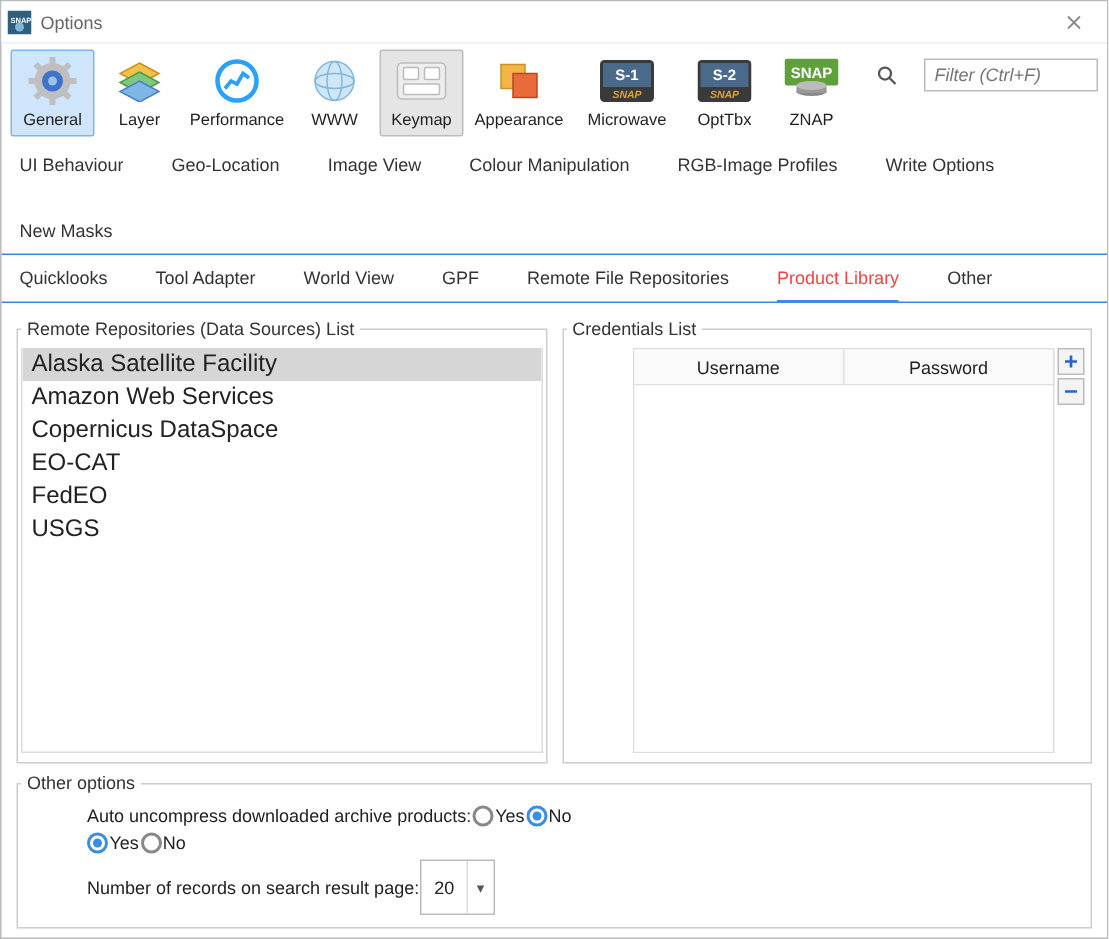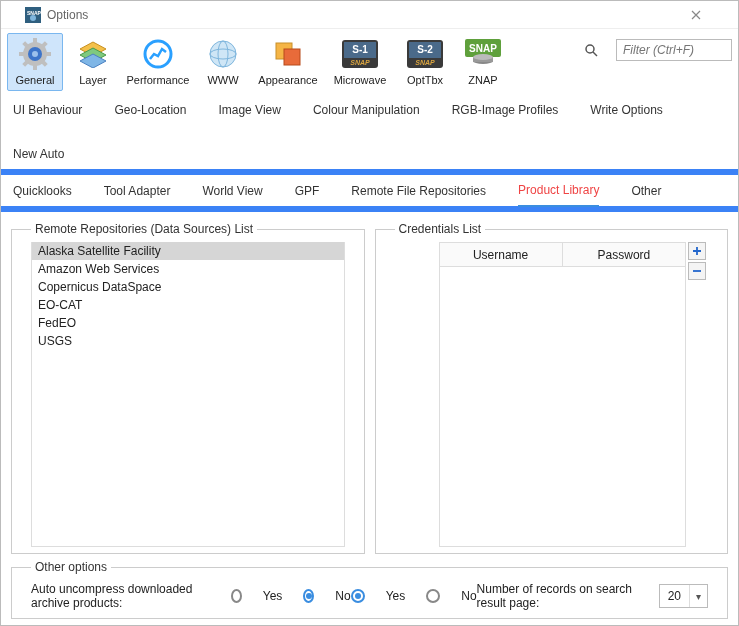--- a/index.html
+++ b/index.html
@@ -1,68 +1,68 @@
 <!DOCTYPE html>
 <html><head>
 <meta charset="utf-8">
 <style>
   * { box-sizing: border-box; }
   html, body { margin: 0; padding: 0; font-family: "Segoe UI", Tahoma, sans-serif; font-size: 12px; color: #222; background: #fff; }
   .window { width: 739px; height: 626px; border: 1px solid #bbb; background: #fff; display: flex; flex-direction: column; }
-  .titlebar { height: 28px; display: flex; align-items: center; padding: 0 24px; background: #fff; border-bottom: 1px solid #eee; }
+  .titlebar { height: 28px; display: flex; align-items: center; padding: 0 4px; background: #fff; border-bottom: 1px solid #eee; }
   .titlebar .app-icon { width: 16px; height: 16px; margin-right: 6px; border-radius: 2px; }
   .titlebar .title { flex: 1; color: #666; font-size: 12px; }
   .titlebar .close { width: 36px; height: 100%; display:flex; align-items:center; justify-content:center; color:#888; }
 
   .toolbar-row { display: flex; align-items: flex-start; padding: 4px 6px 2px 6px; gap: 2px; }
   .tool-btn { width: 56px; text-align: center; padding: 2px 0 4px 0; border: 1px solid transparent; border-radius: 2px; cursor: default; }
   .tool-btn.selected { background: #cfe5fb; border: 1px solid #7ab7ef; }
   .tool-btn.hl { background: #e5e5e5; border: 1px solid #bdbdbd; }
   .tool-btn .icon-wrap { width: 40px; height: 36px; margin: 0 auto 2px auto; display:flex; align-items:center; justify-content:center; }
   .tool-btn .label { font-size: 11px; padding: 0 2px; white-space: nowrap; overflow: hidden; }
   .tool-btn.wide { width: 70px; }
 
   .filter-wrap { margin-left: auto; display:flex; align-items:center; gap:16px; padding-top:6px; }
   .filter-wrap input { width: 116px; height: 22px; border: 1px solid #bbb; padding: 0 6px; font-style: italic; font-size:12px; color:#555; }
   .search-icon { width: 18px; height: 18px; display:flex; align-items:center; justify-content:center; color:#555; }
 
-  .tabs-row { display:flex; flex-wrap: wrap; padding: 4px 12px 0 12px; gap: 16px 32px; border-bottom: 6px solid #3b82f6; align-items: flex-end; }
+  .tabs-row { display:flex; flex-wrap: wrap; padding: 4px 12px 0 12px; gap: 16px 32px; border-bottom: 1px solid #3b82f6; }
   .tab { padding: 6px 0 8px 0; font-size: 12px; color: #333; cursor: default; }
   .tab.selected { color: #ef4444; border-bottom: 2px solid #3a8de0; margin-bottom: -1px; }
 
   .content { flex: 1; padding: 10px 10px 6px 10px; display:flex; flex-direction:column; gap:6px; overflow:hidden; }
   .panels { flex:1; display:flex; gap:10px; min-height:0; }
 
-  fieldset { border: 1px solid #ccc; padding: 6px 19px; margin:0; min-width:0; display:flex; flex-direction:row; }
+  fieldset { border: 1px solid #ccc; padding: 6px 2px; margin:0; min-width:0; display:flex; flex-direction:column; }
   legend { font-size: 12px; color: #333; padding: 0 4px; }
 
   .list-header { background:#f5f5f5; border:1px solid #ddd; height:22px; display:flex; align-items:center; justify-content:center; font-size:12px; }
   .list-body { border:1px solid #ddd; border-top:none; flex:1; overflow:auto; background:#fff; }
-  .list-row { padding: 2px 6px; font-size: 12px; }
+  .list-row { padding: 2px 6px; font-size: 16px; }
   .list-row.selected { background: #d6d6d6; }
 
   .cred-wrap { flex:1; display:flex; gap:0; min-height:0; }
   .cred-table-wrap { flex:1; border:1px solid #ddd; display:flex; flex-direction:column;margin-left:44px; }
   .cred-header { display:flex; height:24px; background:#fafafa; border-bottom:1px solid #ddd; }
   .cred-col { flex:1; display:flex; align-items:center; justify-content:center; border-right:1px solid #ddd; font-size:12px; }
   .cred-col:last-child { border-right:none; }
   .cred-body { flex:1; background:#fff; }
   .cred-btns { width:20px; display:flex; flex-direction:column; gap:2px; margin-left:2px; }
   .cred-btn { width:18px; height:18px; border:1px solid #bbb; background:#f4f4f4; display:flex; align-items:center; justify-content:center; font-size:12px; font-weight:bold; }
   .cred-btn.plus { color:#2266cc; }
   .cred-btn.minus { color:#2266cc; }
 
   .other-options { }
-  .opt-row { display:flex; align-items:center; gap:21px; padding: 2px 0; font-size:12px; }
+  .opt-row { display:flex; align-items:center; gap:1px; padding: 2px 0; font-size:12px;margin-left:44px; }
   .radio { width:14px; height:14px; border:2px solid #3a8de0; border-radius:50%; display:inline-flex; align-items:center; justify-content:center; background:#fff; }
   .radio.off { border-color:#888; }
   .radio .dot { width:6px; height:6px; border-radius:50%; background:#3a8de0; display:none; }
   .radio.checked .dot { display:block; }
 
-  .select { display:inline-flex; align-items:center; border:1px solid #bbb; height:24px; }
+  .select { display:inline-flex; align-items:center; border:1px solid #bbb; height:37px; }
   .select .val { padding: 0 8px; font-size:12px; }
   .select .arrow { width:18px; height:100%; display:flex; align-items:center; justify-content:center; border-left:1px solid #ddd; color:#555; font-size:10px; }
 </style>
 </head>
 <body>
 
 <div class="window">
 
   <div class="titlebar">
     <div class="app-icon">
@@ -127,20 +127,31 @@
       <div class="tool-btn">
         <div class="icon-wrap">
           <svg width="32" height="32">
             <circle cx="16" cy="16" r="13" fill="#cfe6f6" stroke="#7fb6dd"></circle>
             <ellipse cx="16" cy="16" rx="13" ry="5" fill="none" stroke="#7fb6dd"></ellipse>
             <ellipse cx="16" cy="16" rx="5" ry="13" fill="none" stroke="#7fb6dd"></ellipse>
           </svg>
         </div>
         <div class="label">WWW</div>
       </div>
+      <div class="tool-btn hl">
+        <div class="icon-wrap">
+          <svg width="36" height="32">
+            <rect x="2" y="4" width="32" height="24" rx="3" fill="#eee" stroke="#bbb"></rect>
+            <rect x="6" y="7" width="10" height="8" rx="1" fill="#fff" stroke="#bbb"></rect>
+            <rect x="20" y="7" width="10" height="8" rx="1" fill="#fff" stroke="#bbb"></rect>
+            <rect x="6" y="18" width="24" height="7" rx="1" fill="#fff" stroke="#bbb"></rect>
+          </svg>
+        </div>
+        <div class="label">Keymap</div>
+      </div>
       <div class="tool-btn wide">
         <div class="icon-wrap">
           <svg width="32" height="30">
             <rect x="4" y="4" width="16" height="16" fill="#f5b546" stroke="#c8902a"></rect>
             <rect x="12" y="10" width="16" height="16" fill="#e86b3a" stroke="#b84a1a"></rect>
           </svg>
         </div>
         <div class="label">Appearance</div>
       </div>
       <div class="tool-btn wide">
@@ -188,21 +199,21 @@
     </div>
   </div>
 
   <div class="tabs-row" id="tabs-row-1">
       <span class="tab">UI Behaviour</span>
       <span class="tab">Geo-Location</span>
       <span class="tab">Image View</span>
       <span class="tab">Colour Manipulation</span>
       <span class="tab">RGB-Image Profiles</span>
       <span class="tab">Write Options</span>
-      <span class="tab">New Auto</span>
+      <span class="tab">New Masks</span>
     </div>
   <div class="tabs-row" id="tabs-row-2" style="padding-top:2px;">
       <span class="tab">Quicklooks</span>
       <span class="tab">Tool Adapter</span>
       <span class="tab">World View</span>
       <span class="tab">GPF</span>
       <span class="tab">Remote File Repositories</span>
       <span class="tab selected">Product Library</span>
       <span class="tab">Other</span>
     </div>

